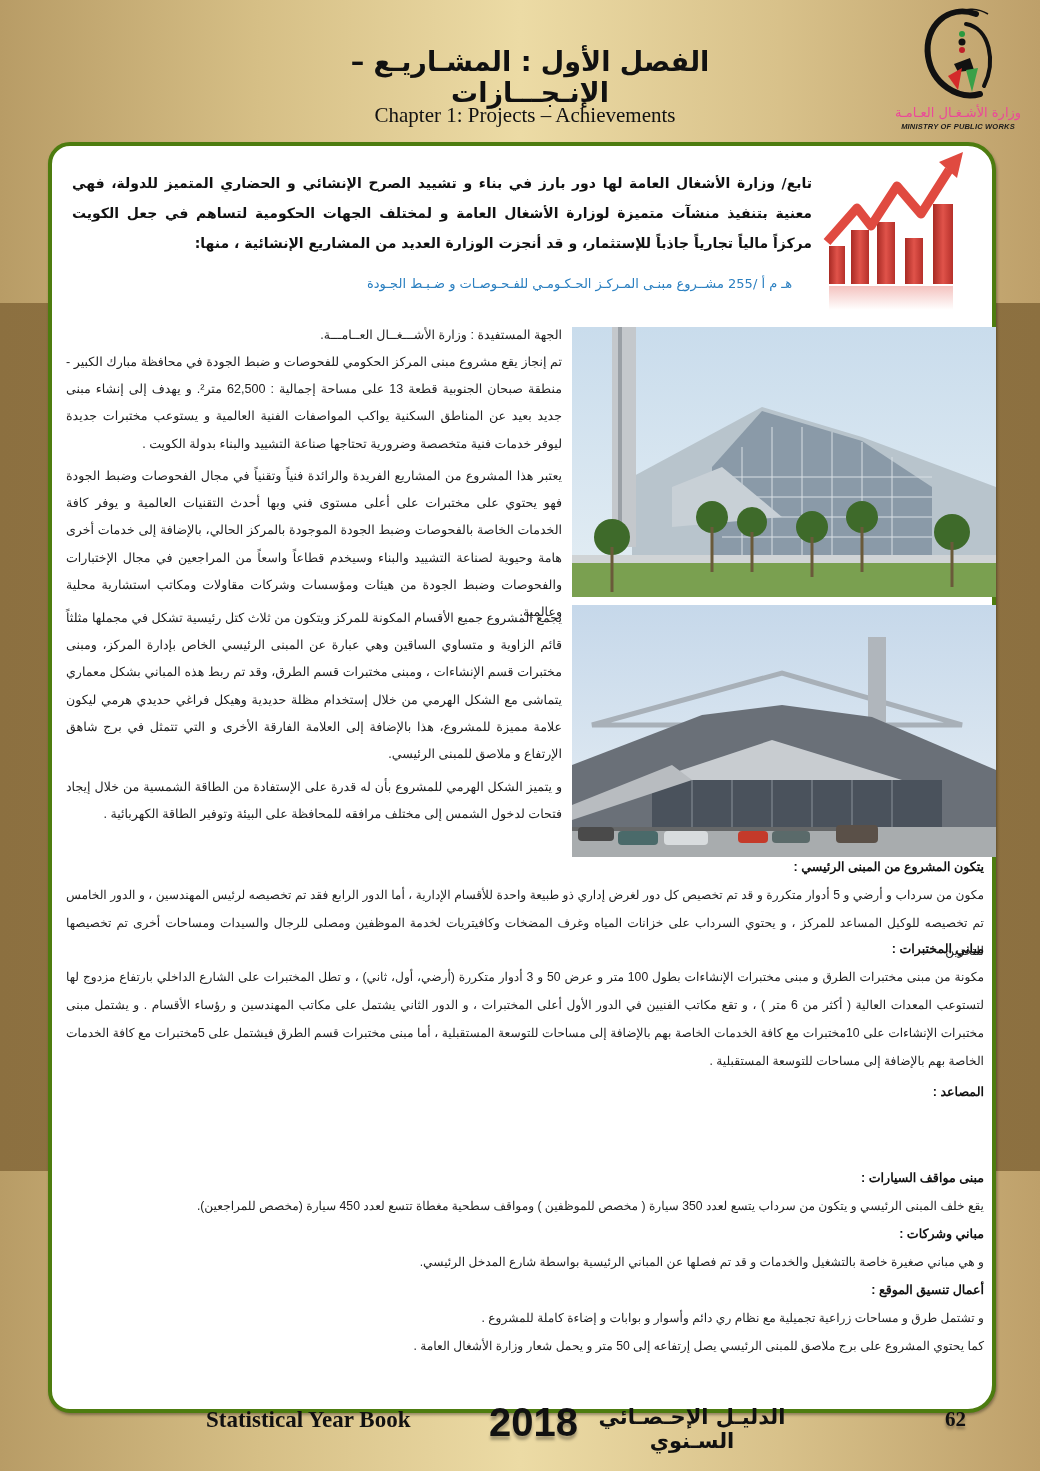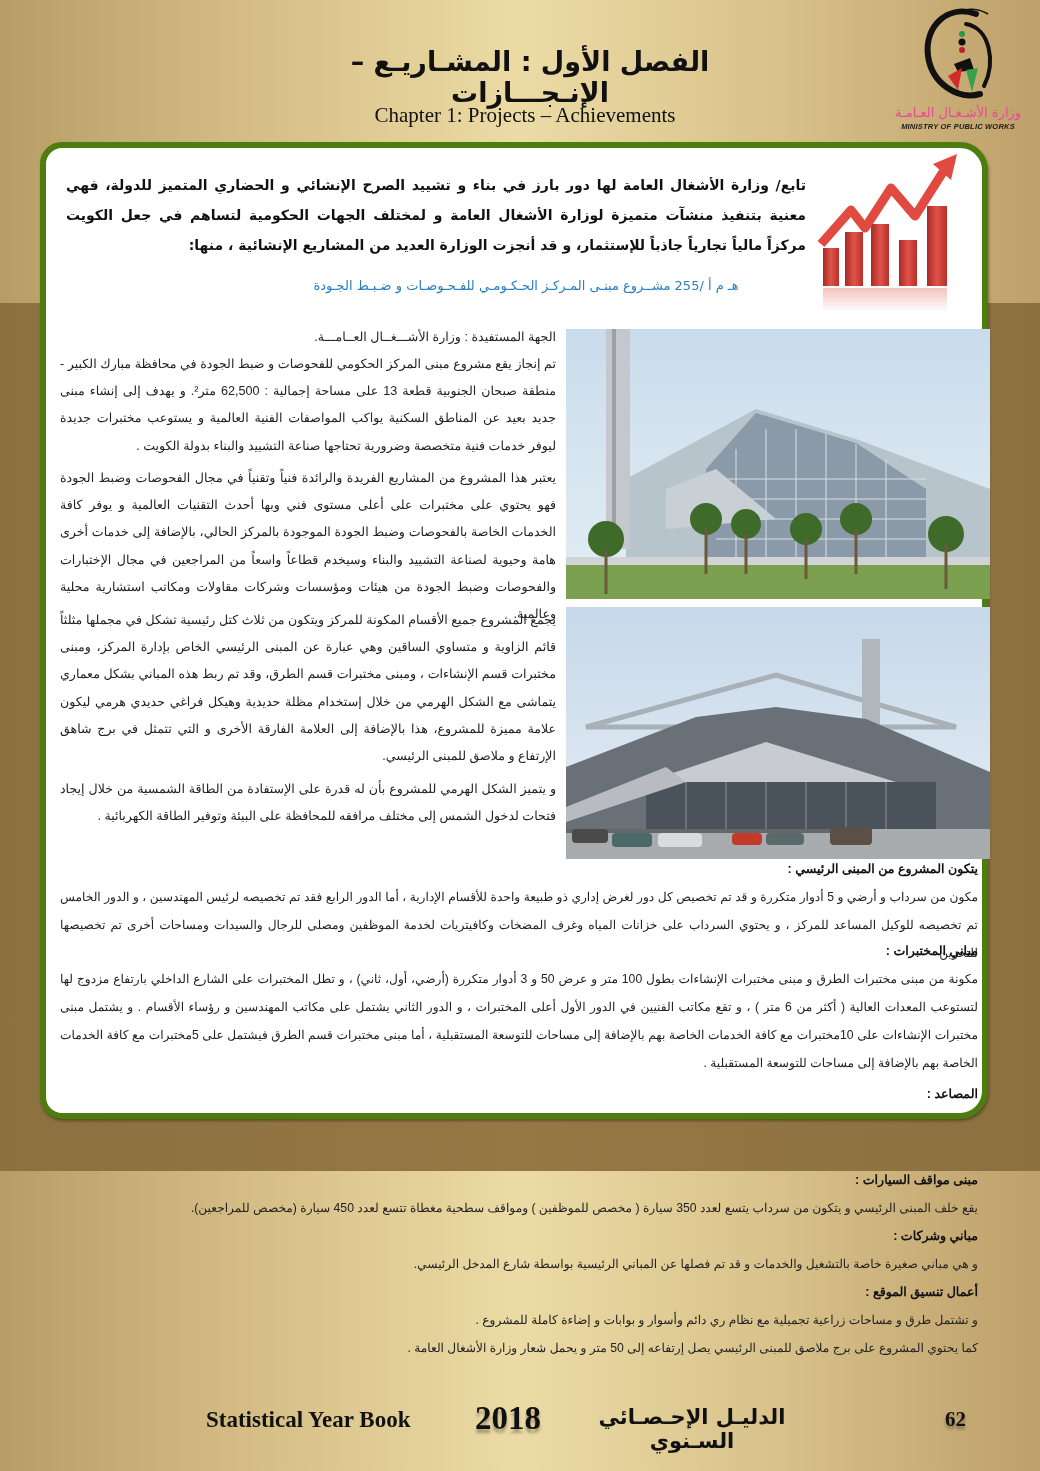--- a/index.html
+++ b/index.html
@@ -29,33 +29,33 @@
     .logo-ar {
       position: absolute; left: 0; top: 99px; width: 136px; text-align: center;
       font-size: 13px; color: #ec4899; direction: rtl; font-family: "DejaVu Sans", sans-serif;
     }
     .logo-en {
       position: absolute; left: 0; top: 116px; width: 136px; text-align: center;
       font-size: 7.5px; font-weight: bold; color: #1a1a1a; letter-spacing: 0.2px; font-style: italic;
     }
     
     .card {
-      position: absolute; left: 40px; top: 142px; width: 948px; height: 977px;
-      background: #fff; border: 6px solid #4d7c0f;
+      position: absolute; left: 48px; top: 142px; width: 948px; height: 1271px;
+      background: #fff; border: 4px solid #4d7c0f;
       border-radius: 22px 28px 28px 22px;
       box-shadow: 1px 2px 3px rgba(0,0,0,0.35);
     }
     .intro {
       position: absolute; left: 20px; top: 22px; width: 740px;
       direction: rtl; text-align: justify; text-align-last: right;
       font-family: "DejaVu Sans", sans-serif; font-weight: bold; font-size: 14px;
       line-height: 30px; color: #111;
     }
     .project-title {
-      position: absolute; left: 220px; top: 130px; width: 520px; text-align: center;
+      position: absolute; left: 220px; top: 130px; width: 520px; 
       direction: rtl; font-family: "DejaVu Sans", sans-serif; font-size: 13px; color: #2a7fc0;
     }
     .growth-chart { position: absolute; left: 765px; top: 0px; width: 180px; height: 170px; }
     .col-text {
       position: absolute; left: 14px; width: 496px;
       direction: rtl; text-align: justify; text-align-last: right;
       font-family: "Liberation Sans", sans-serif; font-size: 12.6px;
       line-height: 27.2px; color: #222;
     }
     .photo { position: absolute; left: 520px; width: 424px; overflow: hidden; }
@@ -65,22 +65,22 @@
       font-family: "Liberation Sans", sans-serif; font-size: 12.2px; color: #222;
     }
     .full-text .h { font-weight: bold; font-size: 12.6px; color: #111; line-height: 27px; display:block; }
     .full-text .p { line-height: 28px; display:block; }
     
     .footer-en {
       position: absolute; left: 206px; top: 1407px;
       font-family: "Liberation Serif", serif; font-weight: bold; font-size: 23px; color: #111;
     }
     .footer-year {
-      position: absolute; left: 475px; top: 1400px;
-      font-family: Liberation Serif, serif; font-weight: bold; font-size: 33px; color: #111;
+      position: absolute; left: 489px; top: 1400px;
+      font-family: Liberation Sans, sans-serif; font-weight: bold; font-size: 40px; color: #111;
       text-shadow: 0 4px 3px rgba(0,0,0,0.3);
     }
     .footer-ar {
       position: absolute; left: 572px; top: 1405px; width: 240px; text-align: center;
       direction: rtl; font-family: "DejaVu Sans", sans-serif; font-weight: bold; font-size: 21px; color: #111;
     }
     .page-num {
       position: absolute; left: 945px; top: 1407px;
       font-family: "Liberation Serif", serif; font-weight: bold; font-size: 21px; color: #111;
       text-shadow: 0 3px 3px rgba(0,0,0,0.35);

